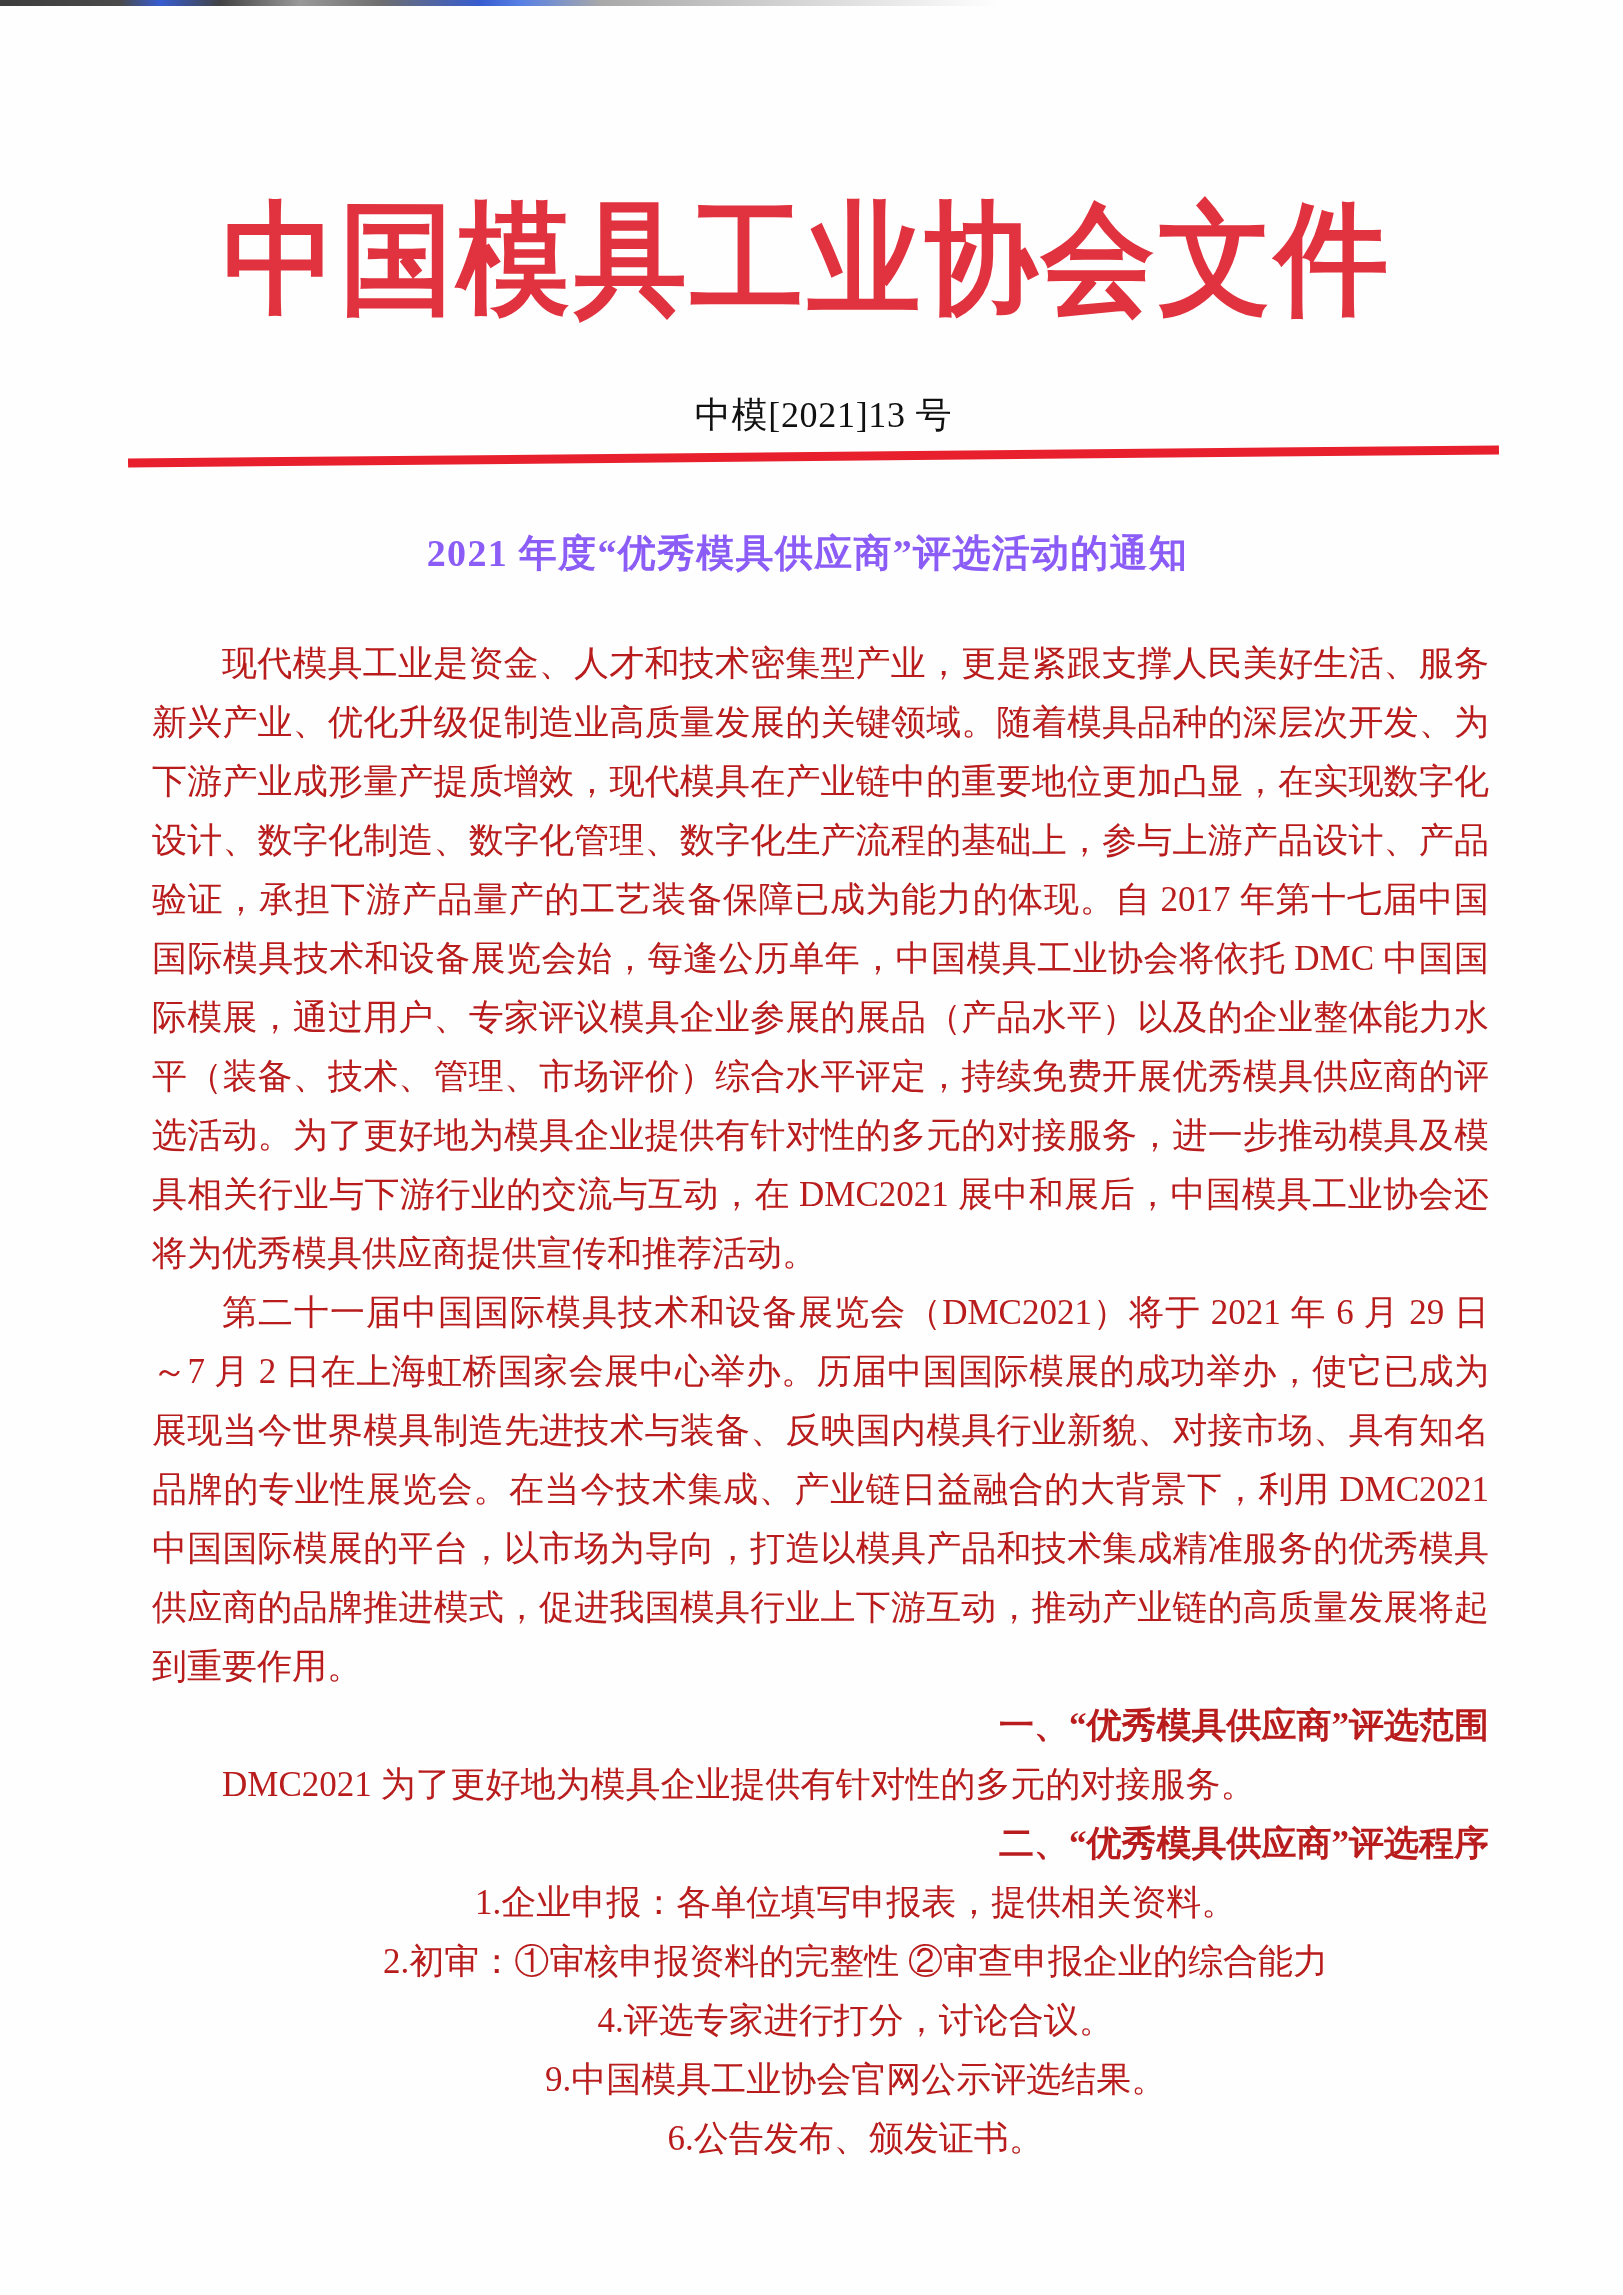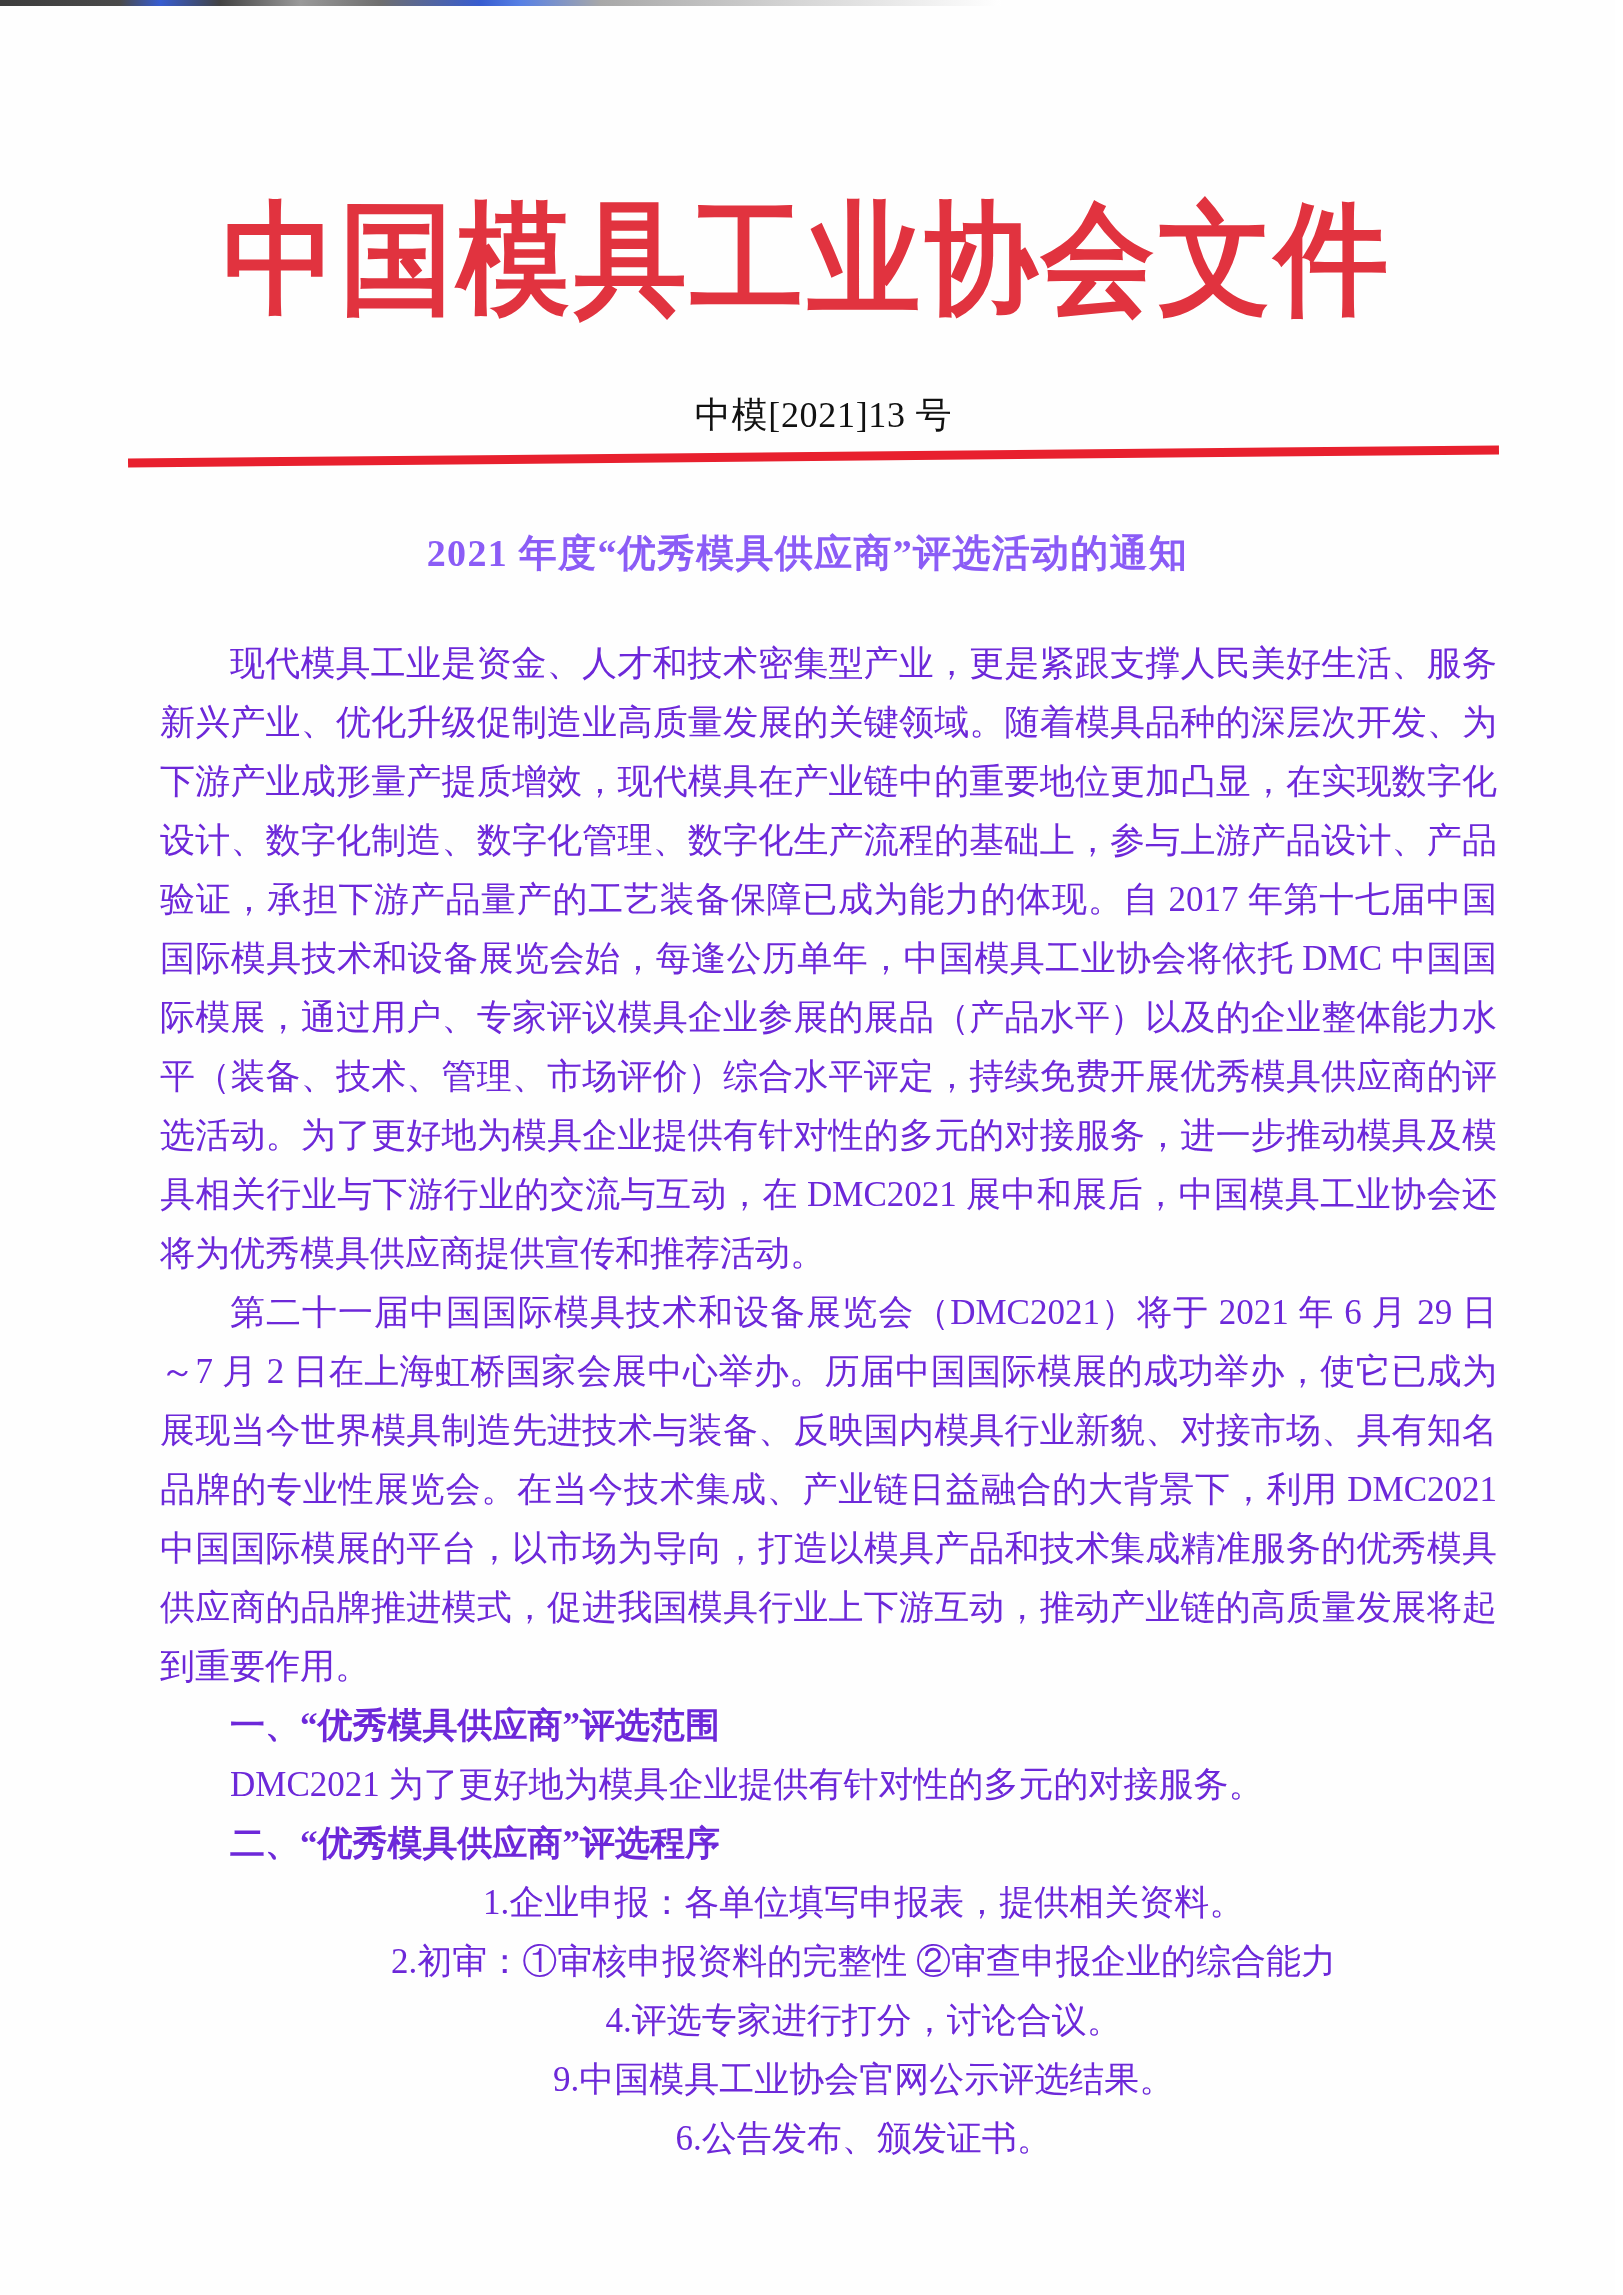--- a/index.html
+++ b/index.html
@@ -68,39 +68,39 @@
     width: 100%;
     text-align: center;
     font-size: 38px;
     font-weight: bold;
     color: #8b5cf6;
     letter-spacing: 1.3px;
   }
   .body-block {
     position: absolute;
     top: 634px;
-    left: 160px;
+    left: 152px;
     width: 1337px;
     font-size: 35px;
     line-height: 59px;
     text-align: justify;
-    color: #6d28d9;
+    color: #b91c1c;
   }
   .body-block p,
   .body-block h3,
   .body-block div.list-item {
     margin: 0;
     padding: 0;
     text-indent: 2em;
     font-weight: normal;
     font-size: 35px;
   }
   .body-block h3 {
     font-weight: bold;
-    text-align: left;
+    text-align: right;
   }
   .body-block div.list-item {
     text-align: center;
   }
 </style>
 </head>
 <body>
 
 <div class="page">
 

